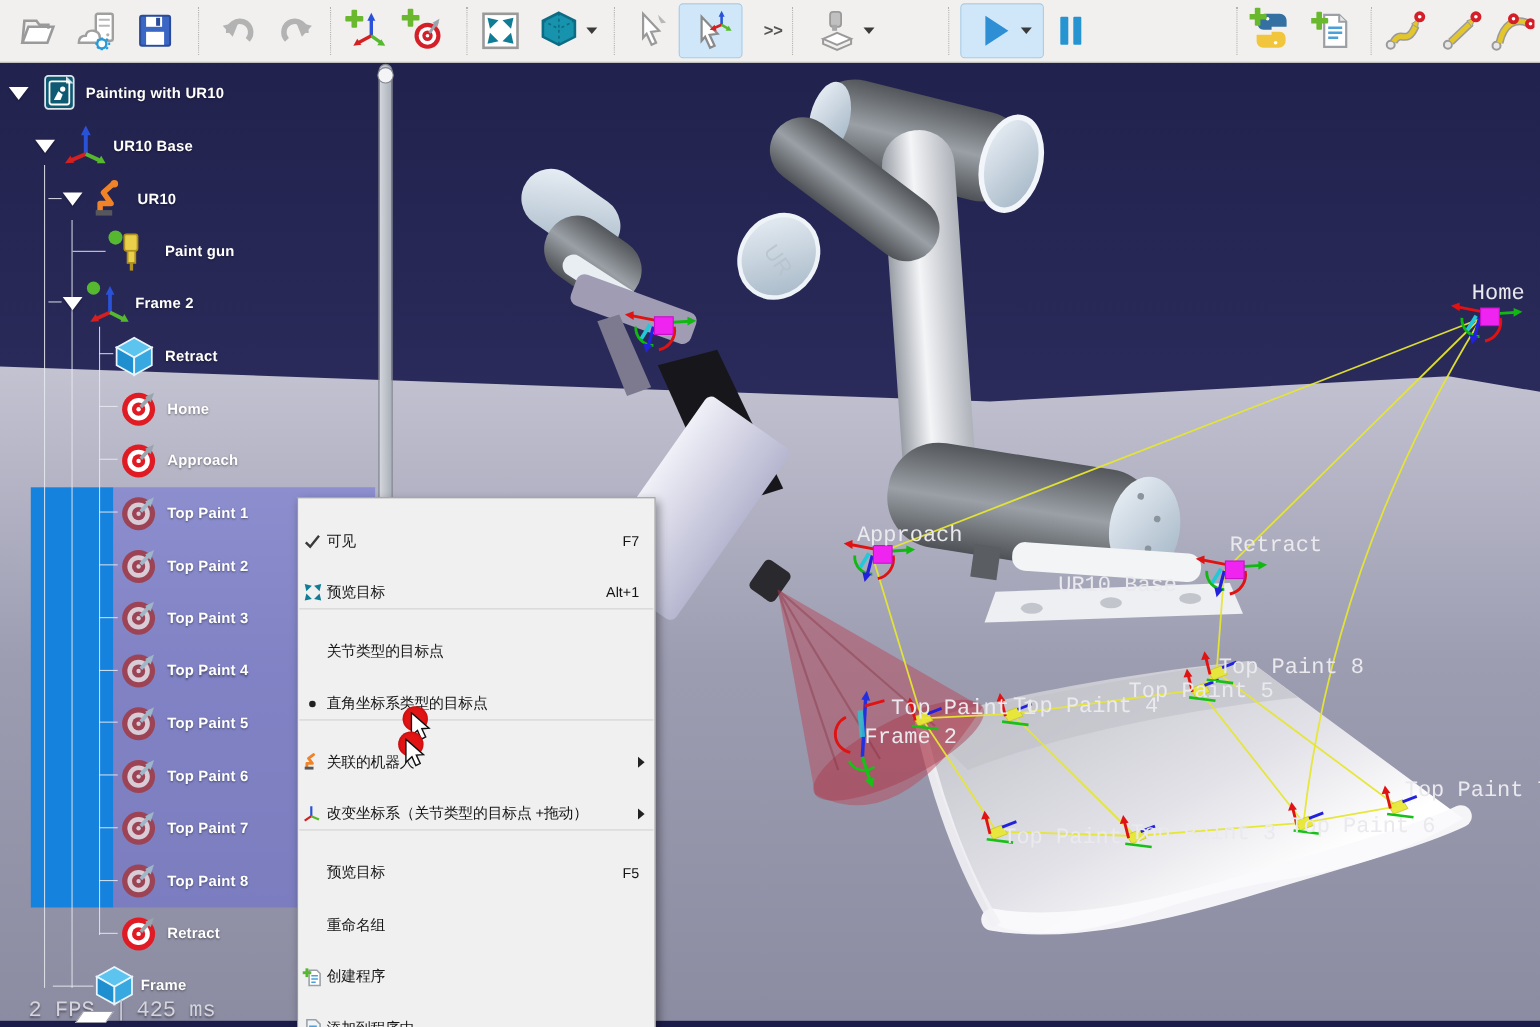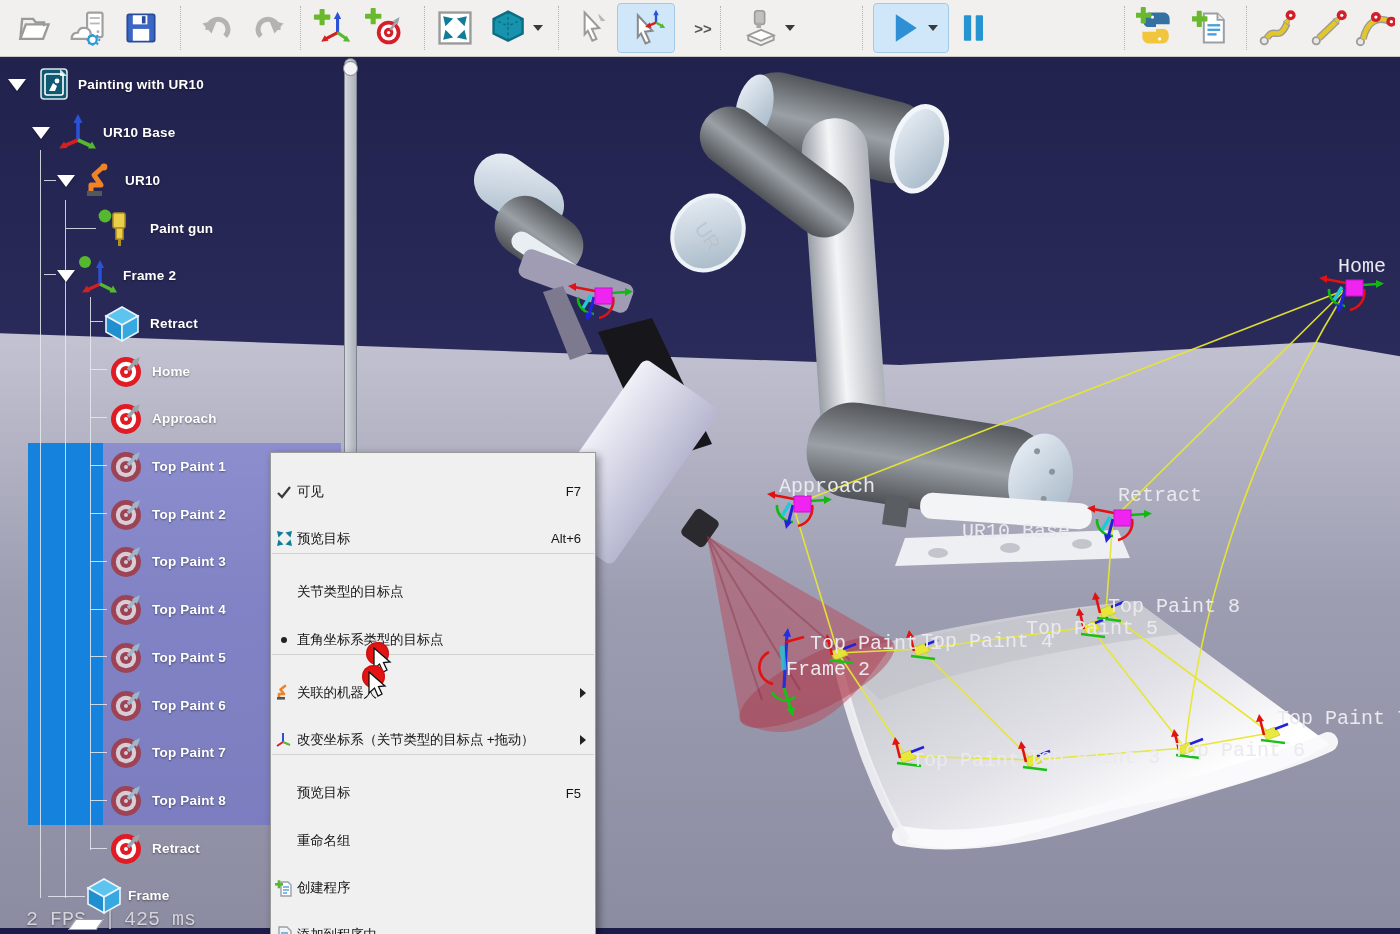--- a/index.html
+++ b/index.html
@@ -740,21 +740,21 @@
           <svg width="17" height="17" viewBox="0 0 17 17">
             <g fill="#107d96">
               <polygon points="1,1 7.5,2.5 2.5,7.5"></polygon>
               <polygon points="16,1 14.5,7.5 9.5,2.5"></polygon>
               <polygon points="1,16 2.5,9.5 7.5,14.5"></polygon>
               <polygon points="16,16 9.5,14.5 14.5,9.5"></polygon>
             </g>
           </svg>
         </span>
         <span class="menu-lbl">预览目标</span>
-        <span class="menu-sc">Alt+6</span>
+        <span class="menu-sc">Alt+1</span>
       </div>
       <div class="menu-sep">
         <div></div>
       </div>
       <div class="menu-row">
         <span class="menu-ico"></span>
         <span class="menu-lbl">关节类型的目标点</span>
       </div>
       <div class="menu-row">
         <span class="menu-ico">

